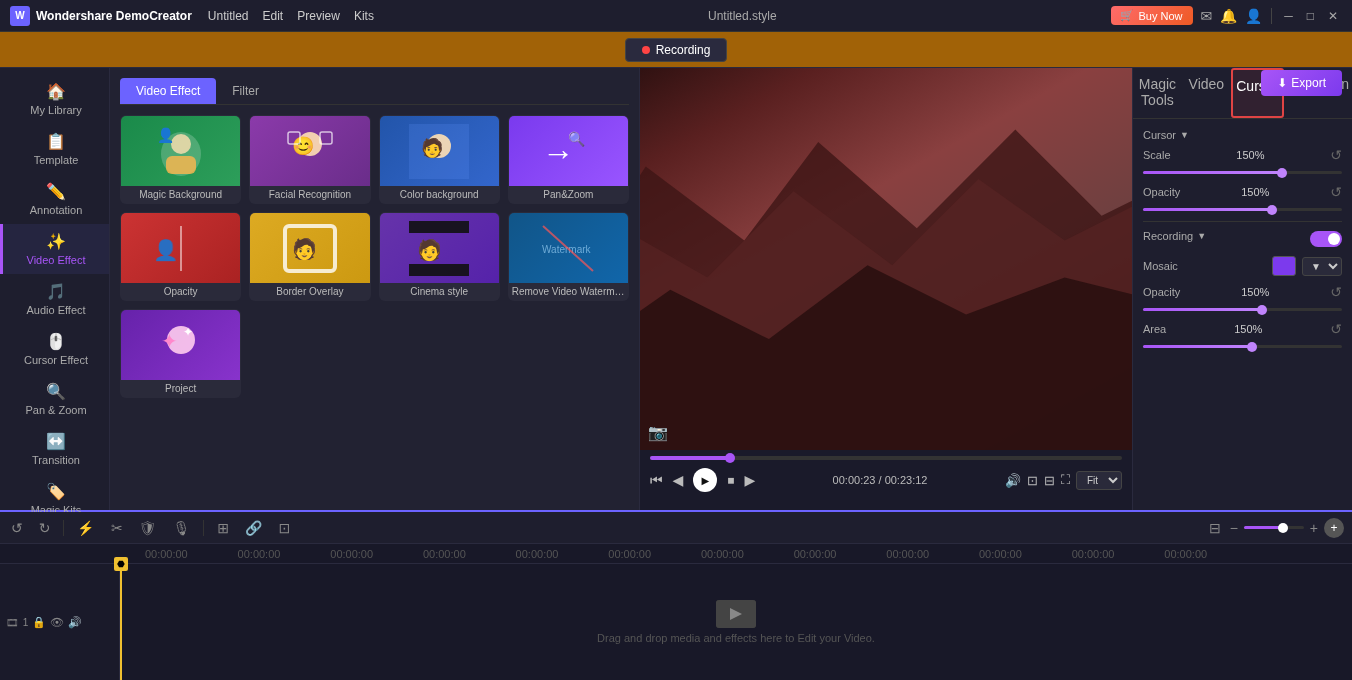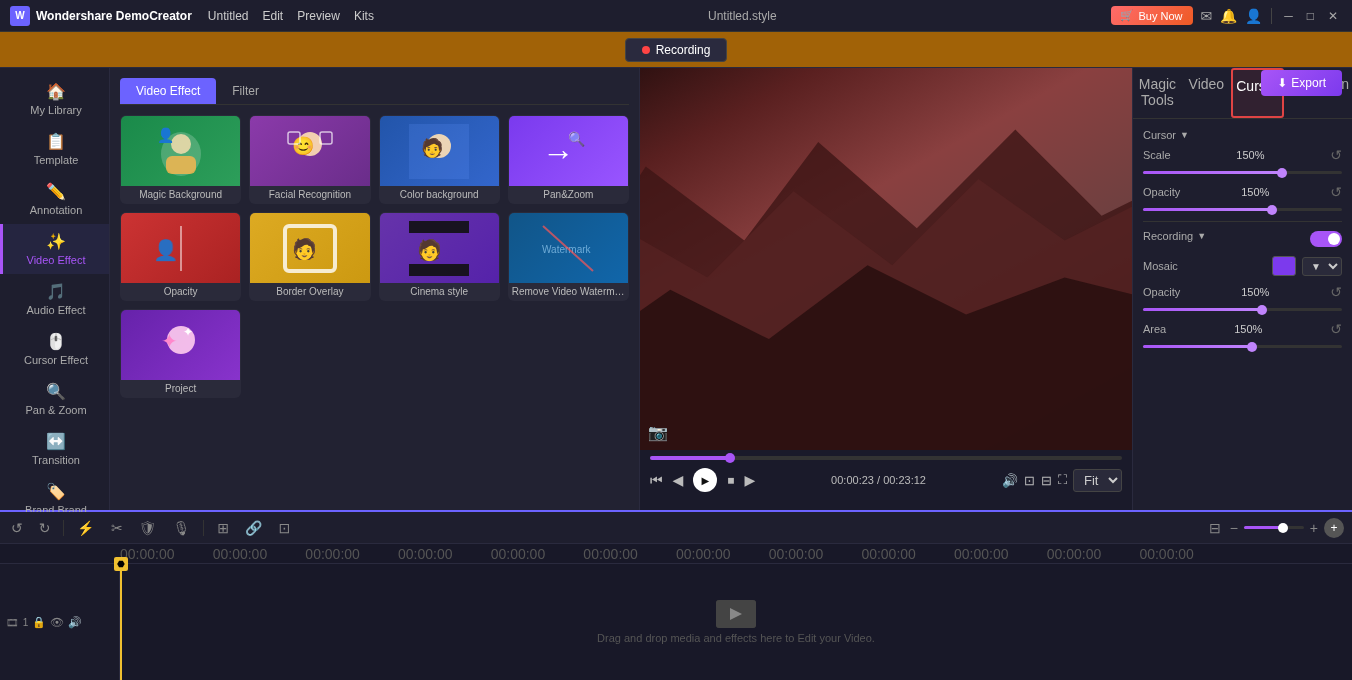--- a/index.html
+++ b/index.html
@@ -66,21 +66,21 @@
     .progress-bar-wrap { height: 4px; background: #333; border-radius: 2px; margin-bottom: 8px; position: relative; cursor: pointer; }
     .progress-fill { height: 100%; background: #a855f7; border-radius: 2px; width: 17%; }
     .progress-thumb { width: 10px; height: 10px; background: #a855f7; border-radius: 50%; position: absolute; top: -3px; left: 17%; transform: translateX(-50%); }
     .controls-row { display: flex; align-items: center; justify-content: space-between; }
     .playback-btns { display: flex; align-items: center; gap: 10px; color: #bbb; font-size: 14px; }
     .playback-btns span { cursor: pointer; }
     .play-btn { width: 24px; height: 24px; background: #fff; border-radius: 50%; display: flex; align-items: center; justify-content: center; color: #111; font-size: 10px; cursor: pointer; }
     .time-display { font-size: 11px; color: #bbb; }
     .ctrl-right { display: flex; align-items: center; gap: 6px; color: #bbb; font-size: 13px; }
     .ctrl-right span { cursor: pointer; }
-    .fit-select { background: #2a2a3a; color: #ccc; border: 1px solid #444; padding: 2px 6px; font-size: 13px; border-radius: 3px; cursor: pointer; }
+    .fit-select { background: #2a2a3a; color: #ccc; border: 1px solid #444; padding: 2px 6px; font-size: 10px; border-radius: 3px; cursor: pointer; }
 
     
     .right-panel { width: 220px; background: #1e1e2e; border-left: 1px solid #2a2a3e; display: flex; flex-direction: column; }
     .right-tabs { display: flex; border-bottom: 1px solid #333; }
     .right-tab { flex: 1; text-align: center; padding: 8px 3px; font-size: 14px; color: #aaa; cursor: pointer; border-bottom: 2px solid transparent; }
     .right-tab.active { color: #fff; border-bottom: 2px solid #e04444; background: rgba(224,68,68,0.1); }
     .right-content { padding: 10px; flex: 1; overflow-y: auto; }
     .section-label { font-size: 11px; color: #aaa; margin-bottom: 6px; display: flex; align-items: center; gap: 4px; }
     .section-label .dropdown-arrow { font-size: 9px; }
     .property-row { display: flex; align-items: center; justify-content: space-between; margin-bottom: 8px; }
@@ -98,21 +98,21 @@
     .color-row { display: flex; align-items: center; gap: 6px; }
     .color-dropdown { background: #2a2a3a; border: 1px solid #444; color: #ccc; padding: 2px 4px; font-size: 10px; border-radius: 3px; }
 
     
     .timeline { height: 170px; background: #181828; border-top: 2px solid #6c63ff; display: flex; flex-direction: column; }
     .timeline-toolbar { height: 32px; background: #1e1e2e; display: flex; align-items: center; padding: 0 8px; gap: 10px; border-bottom: 1px solid #2a2a3e; }
     .tl-btn { background: none; border: none; color: #888; font-size: 14px; cursor: pointer; padding: 3px; }
     .tl-divider { width: 1px; height: 16px; background: #333; }
     .timeline-ruler { height: 20px; background: #181828; display: flex; align-items: center; padding: 0 120px; font-size: 9px; color: #666; border-bottom: 1px solid #2a2a3e; overflow: hidden; }
     .ruler-marks { display: flex; gap: 0; width: 100%; }
-    .ruler-mark { flex: 1; text-align: left; font-size: 14px; color: #555; }
+    .ruler-mark { flex: 1; text-align: center; font-size: 11px; color: #555; }
     .timeline-tracks { flex: 1; display: flex; position: relative; }
     .track-labels { width: 120px; background: #1a1a2a; border-right: 1px solid #2a2a3e; display: flex; flex-direction: column; justify-content: center; padding: 4px 6px; gap: 6px; }
     .track-label-item { display: flex; align-items: center; gap: 4px; font-size: 10px; color: #888; }
     .track-icons { display: flex; gap: 4px; font-size: 11px; }
     .track-area { flex: 1; background: #181828; position: relative; }
     .playhead { position: absolute; top: 0; left: 0; width: 2px; height: 100%; background: #f0c030; z-index: 10; }
     .playhead-top { width: 14px; height: 14px; background: #f0c030; border-radius: 2px; position: absolute; top: -7px; left: -6px; display: flex; align-items: center; justify-content: center; font-size: 9px; color: #000; }
     .drop-zone { display: flex; align-items: center; justify-content: center; height: 100%; color: #555; font-size: 11px; flex-direction: column; gap: 4px; }
     .drop-thumb { width: 40px; height: 28px; background: #333; border-radius: 3px; display: flex; align-items: center; justify-content: center; font-size: 16px; }
     .zoom-minus { color: #888; font-size: 14px; cursor: pointer; }
@@ -198,21 +198,21 @@
     <div class="sidebar-item">
       <span class="icon">🔍</span>
       <span>Pan &amp; Zoom</span>
     </div>
     <div class="sidebar-item">
       <span class="icon">↔️</span>
       <span>Transition</span>
     </div>
     <div class="sidebar-item">
       <span class="icon">🏷️</span>
-      <span>Brand Brand</span>
+      <span>Magic Kits</span>
     </div>
     <div class="sidebar-item">
       <span class="icon">⭐</span>
       <span>Sticker</span>
     </div>
     <div class="sidebar-item">
       <span class="icon">🎶</span>
       <span>Audio</span>
     </div>
   </div>

